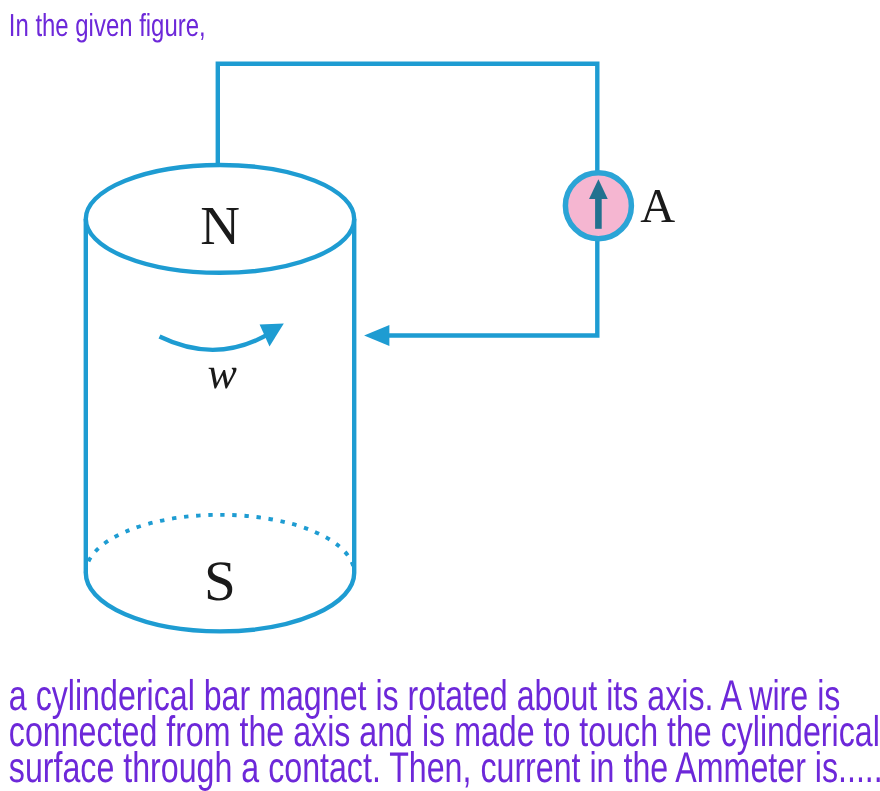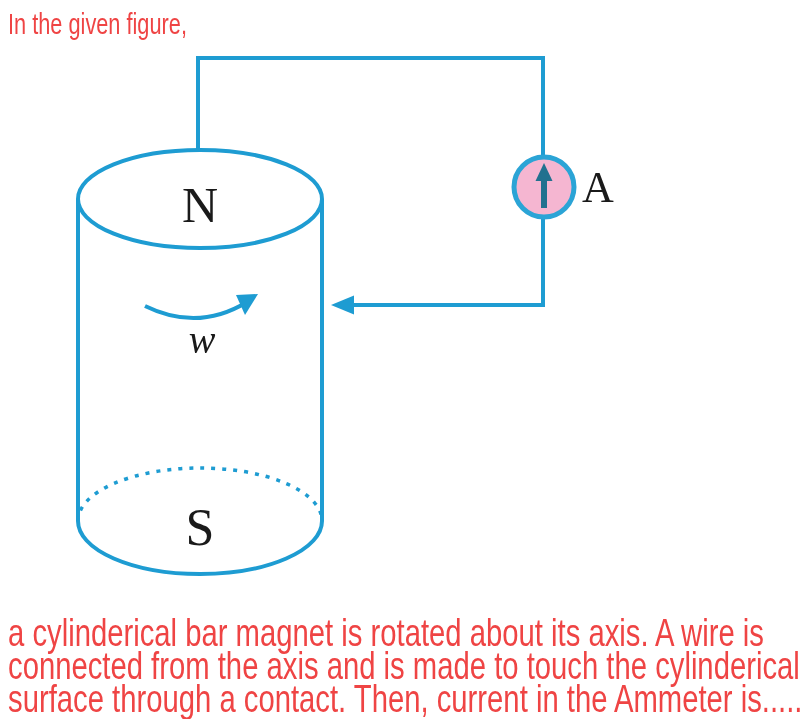--- a/index.html
+++ b/index.html
@@ -3,21 +3,21 @@
 <meta charset="utf-8">
 <style>
   html, body { margin: 0; padding: 0; background: #ffffff; }
   .canvas {
     position: relative;
     width: 800px;
     height: 719px;
     background: #ffffff;
     overflow: hidden;
     font-family: "Liberation Sans", sans-serif;
-    color: #ef4444;
+    color: #6d28d9;
   }
   .condensed {
     white-space: nowrap;
     transform: scaleX(0.75);
     transform-origin: 0 0;
   }
   .intro {
     position: absolute;
     left: 8px;
     top: 8px;

